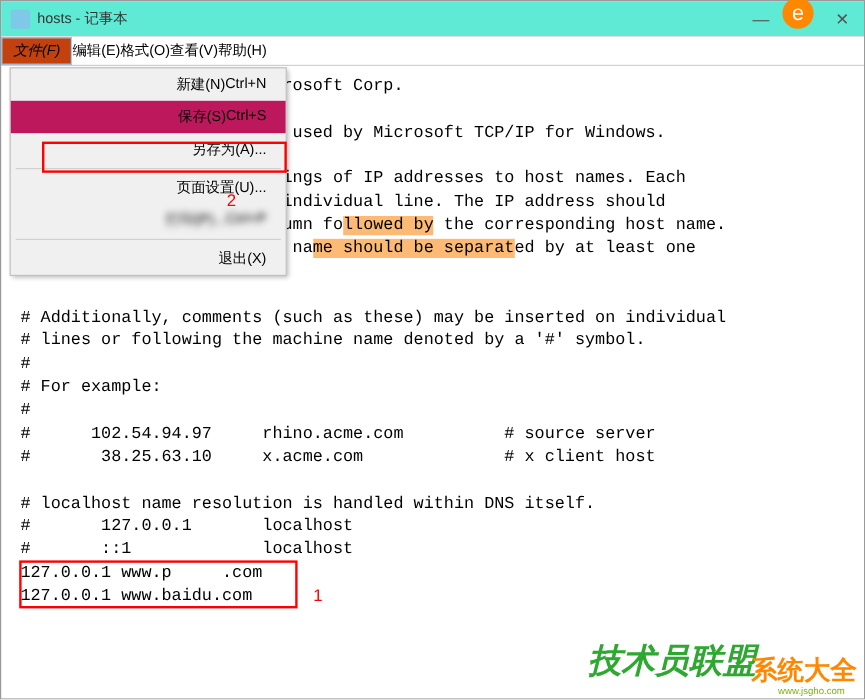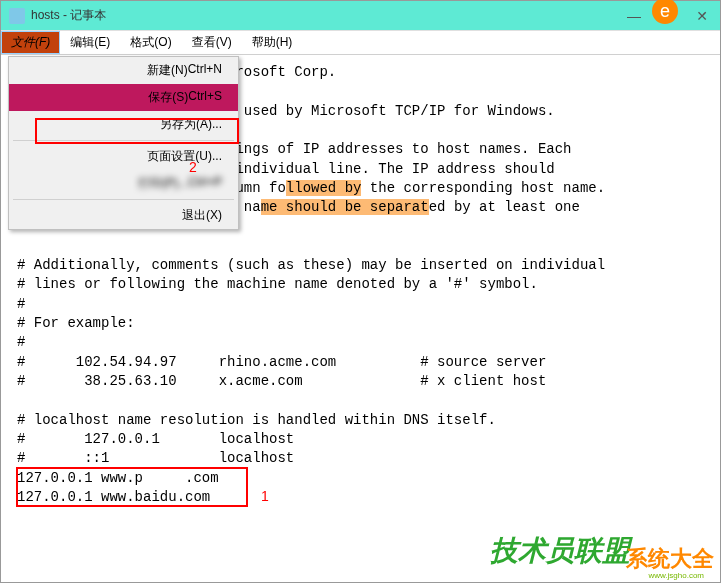--- a/index.html
+++ b/index.html
@@ -30,21 +30,21 @@
     .titlebar .winbtns { display: flex; gap: 14px; }
     .titlebar .winbtns span { font-size: 14px; color: #555; cursor: pointer; width: 20px; text-align: center; }
     .menubar {
       height: 24px;
       display: flex;
       align-items: center;
       background: #fff;
       border-bottom: 1px solid #d0d0d0;
       font-size: 12px;
     }
-    .menubar .menuitem { padding: 3px 10px; cursor: pointer; }
+    .menubar .menuitem { padding: 3px 0; cursor: pointer; }
     .menubar .menuitem.hover { background: #c2410c; border: 1px solid #99d1ff; padding: 2px 9px; font-style: italic; }
     .dropdown {
       position: absolute;
       top: 55px;
       left: 7px;
       width: 231px;
       background: #f0f0f0;
       border: 1px solid #c0c0c0;
       box-shadow: 2px 2px 4px rgba(0,0,0,0.3);
       z-index: 10;

